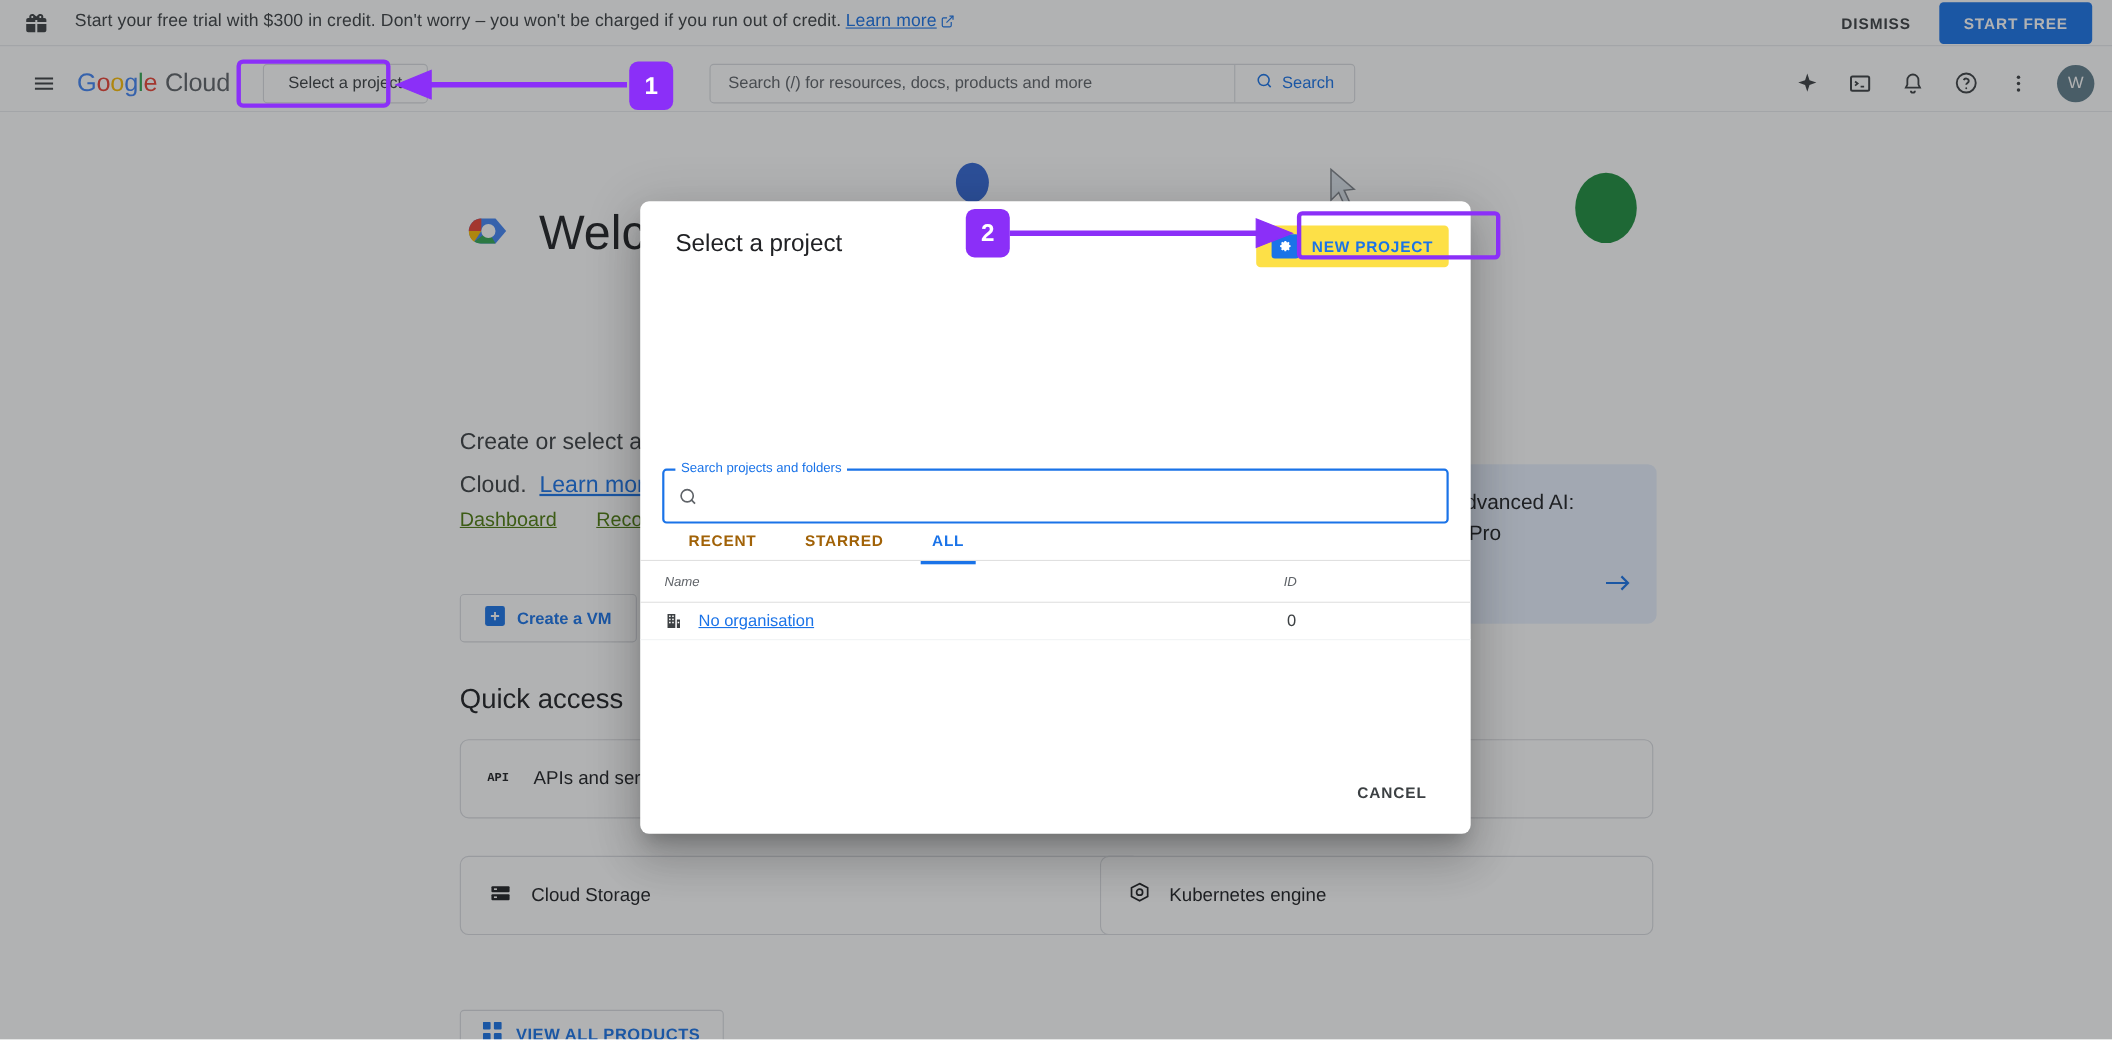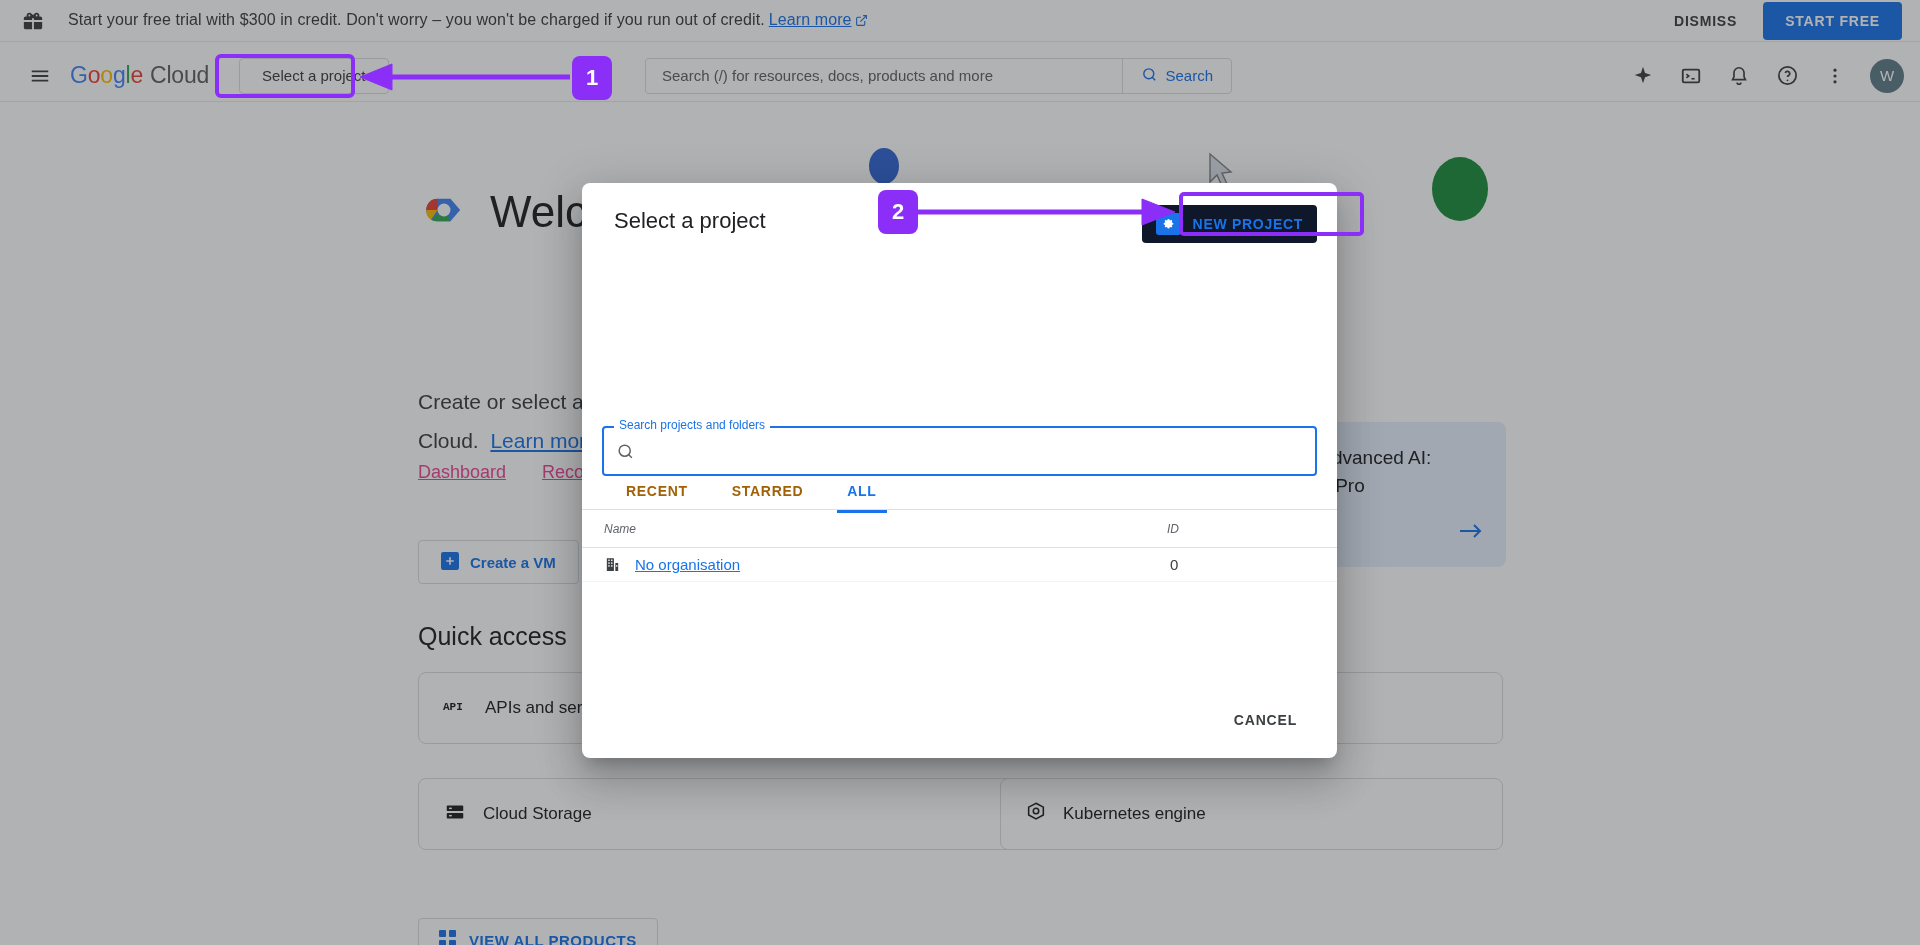--- a/index.html
+++ b/index.html
@@ -98,21 +98,21 @@
   #welcome-row { position: absolute; left: 418px; top: 85px; display: flex; align-items: center; gap: 20px; }
   #welcome-title { font-size: 44px; color: #202124; font-weight: 400; white-space: nowrap; }
 
   #intro-para {
     position: absolute; left: 418px; top: 280px; width: 760px;
     font-size: 21px; line-height: 39px; color: #3c4043;
   }
   #intro-para a { color: #1a73e8; text-decoration: underline; }
 
   #sub-links { position: absolute; left: 418px; top: 360px; display: flex; gap: 36px; }
-  #sub-links a { font-size: 18px; color: #ec4899; text-decoration: underline; white-space: nowrap; }
+  #sub-links a { font-size: 18px; color: #4d7c0f; text-decoration: underline; white-space: nowrap; }
 
   #action-buttons { position: absolute; left: 418px; top: 438px; display: flex; gap: 20px; }
   .action-btn {
     display: flex; align-items: center; gap: 11px; height: 44px; padding: 0 22px;
     border: 1px solid #dadce0; border-radius: 4px; background: #fff;
     color: #1a73e8; font-size: 15px; font-weight: 700; cursor: pointer;
     font-family: "Liberation Sans", sans-serif; white-space: nowrap;
   }
 
   #gemini-card {
@@ -149,21 +149,21 @@
   
   #modal {
     position: absolute; left: 582px; top: 183px; width: 755px; height: 575px;
     background: #fff; border-radius: 8px; z-index: 100;
     box-shadow: 0 11px 15px -7px rgba(0,0,0,.2), 0 24px 38px 3px rgba(0,0,0,.14), 0 9px 46px 8px rgba(0,0,0,.12);
   }
   #modal-title { position: absolute; left: 32px; top: 25px; font-size: 22px; color: #202124; }
 
   #new-project-btn {
     position: absolute; right: 20px; top: 22px; display: flex; align-items: center; gap: 12px;
-    height: 38px; padding: 0 14px; background: #0f172a; border: none; border-radius: 4px;
+    height: 38px; padding: 0 14px; background: #fde047; border: none; border-radius: 4px;
     color: #1a73e8; font-size: 14px; font-weight: 700; letter-spacing: .7px; cursor: pointer;
     font-family: "Liberation Sans", sans-serif; white-space: nowrap;
   }
   #np-icon {
     width: 25px; height: 22px; background: #1a73e8; border-radius: 3px;
     display: flex; align-items: center; justify-content: center; color: #fff;
   }
 
   #search-field-wrap {
     position: absolute; left: 20px; top: 243px; width: 715px; height: 50px;

